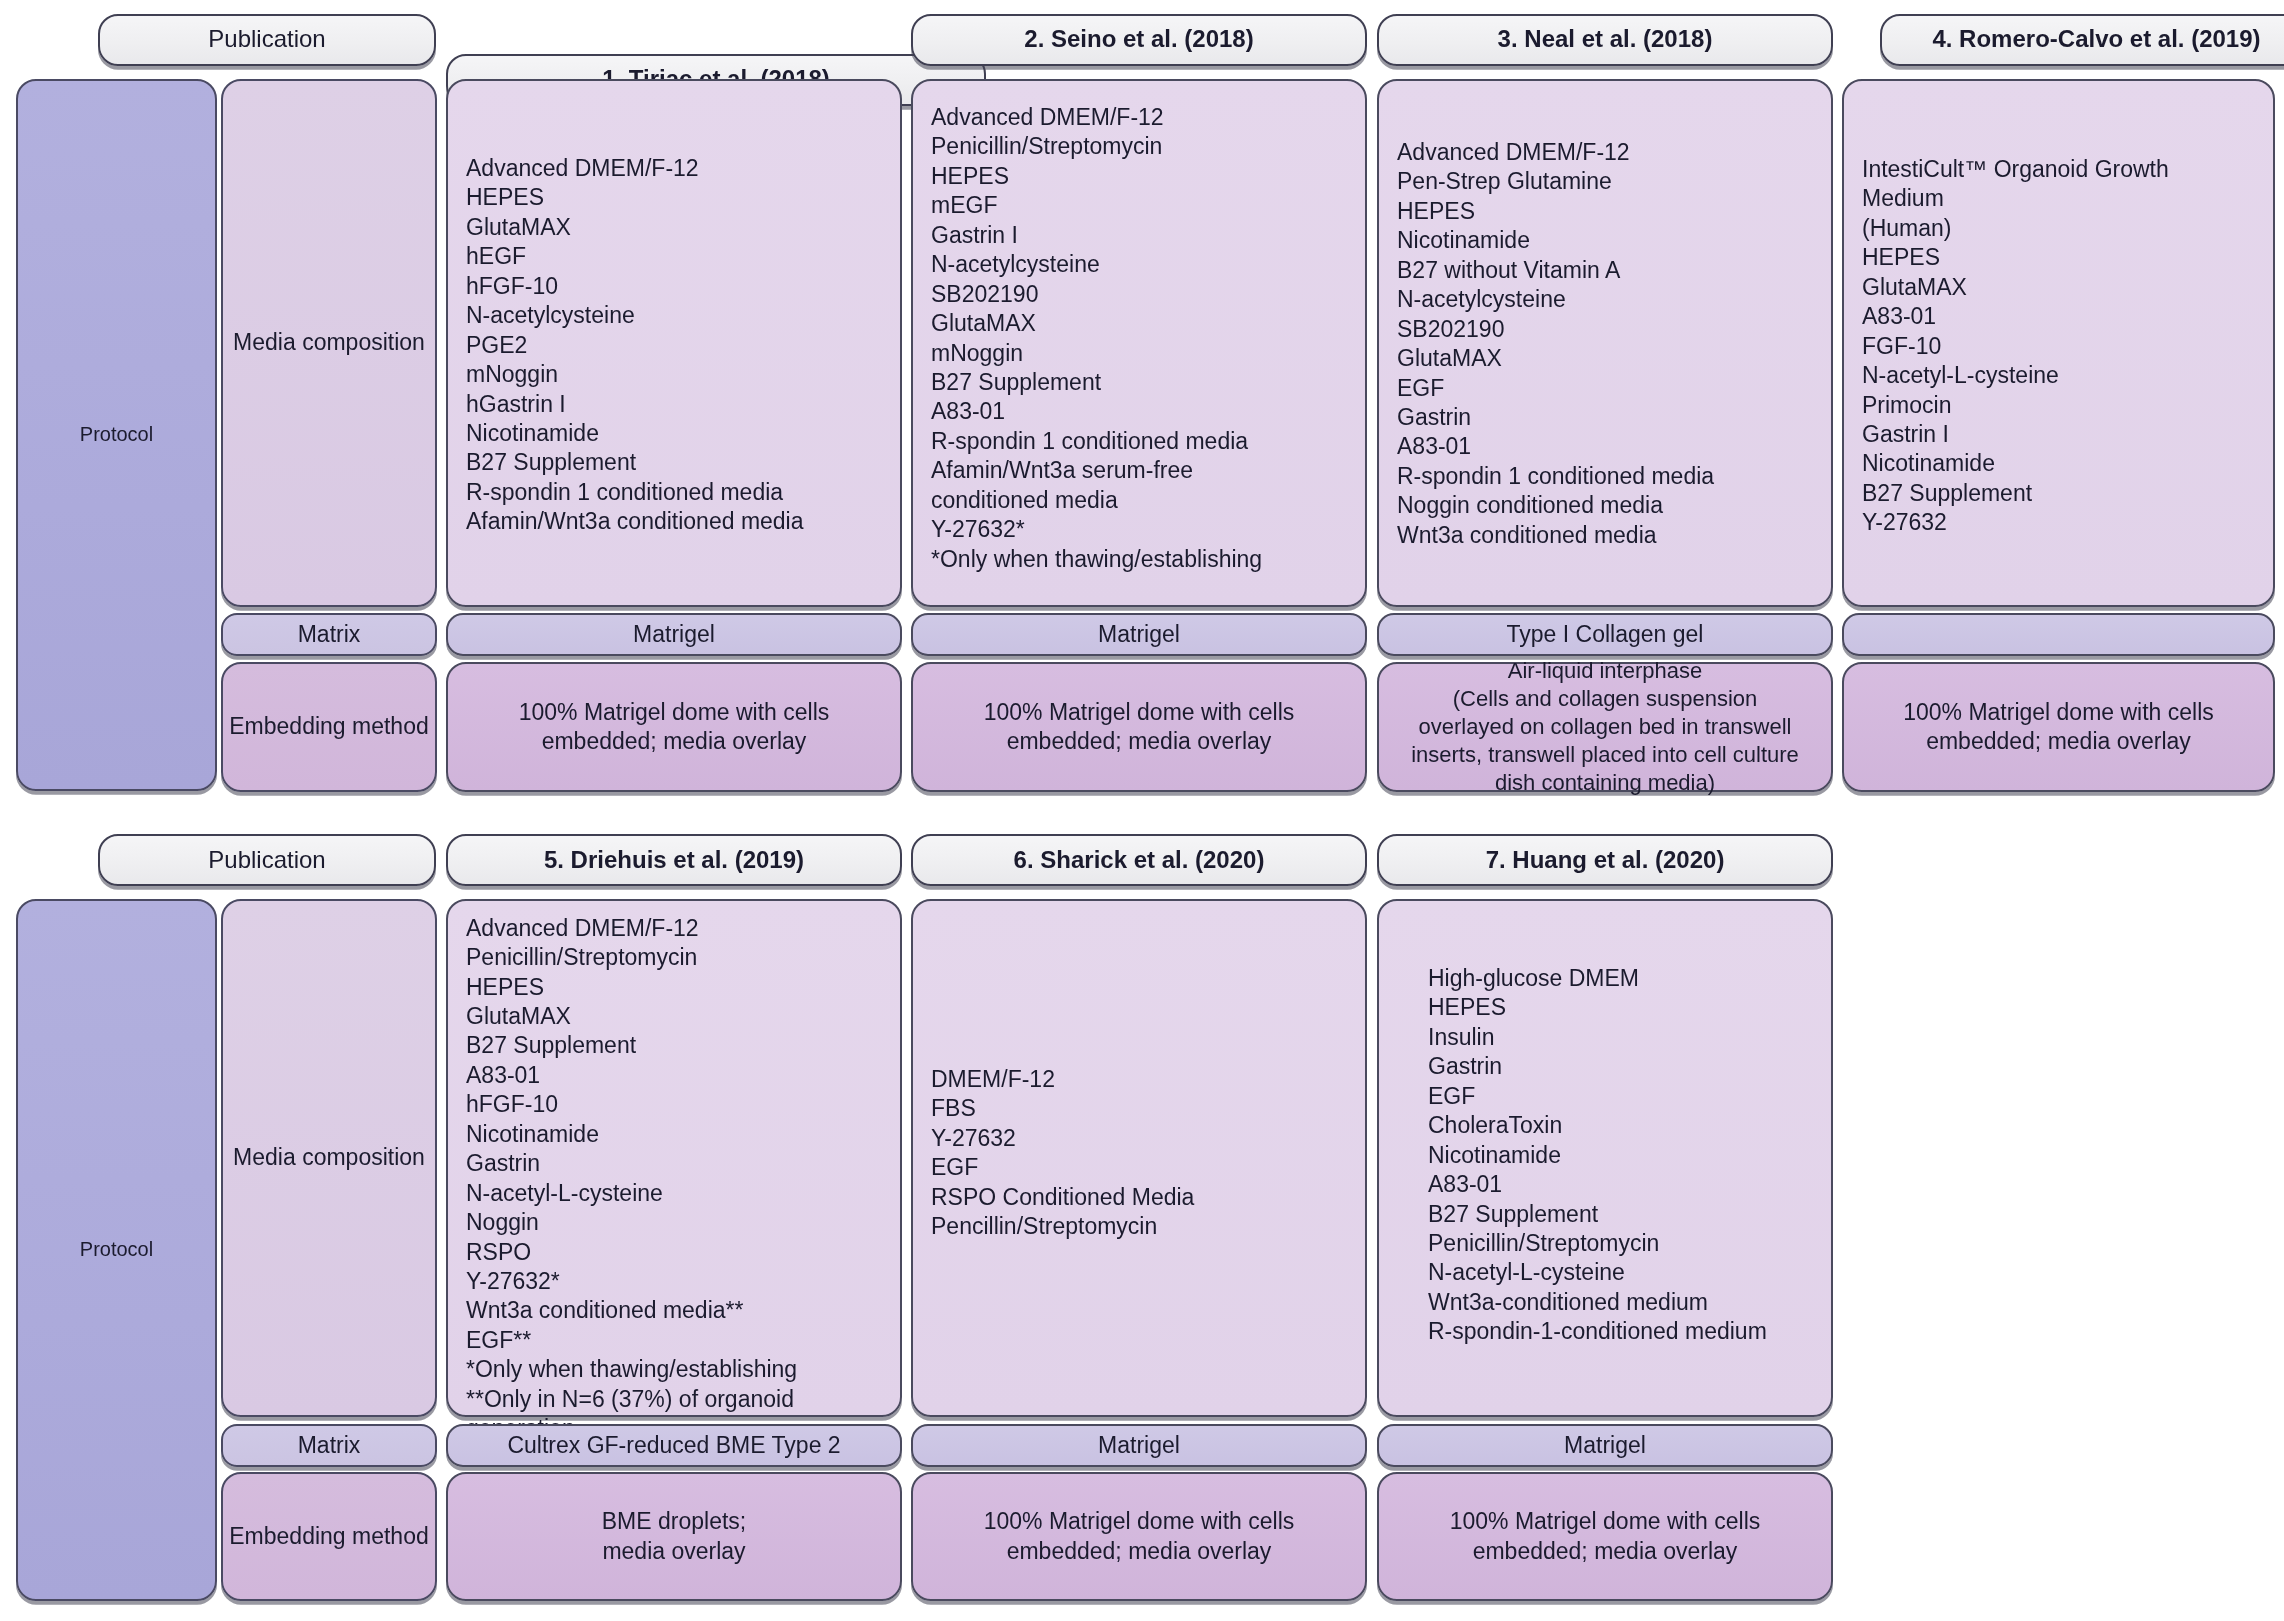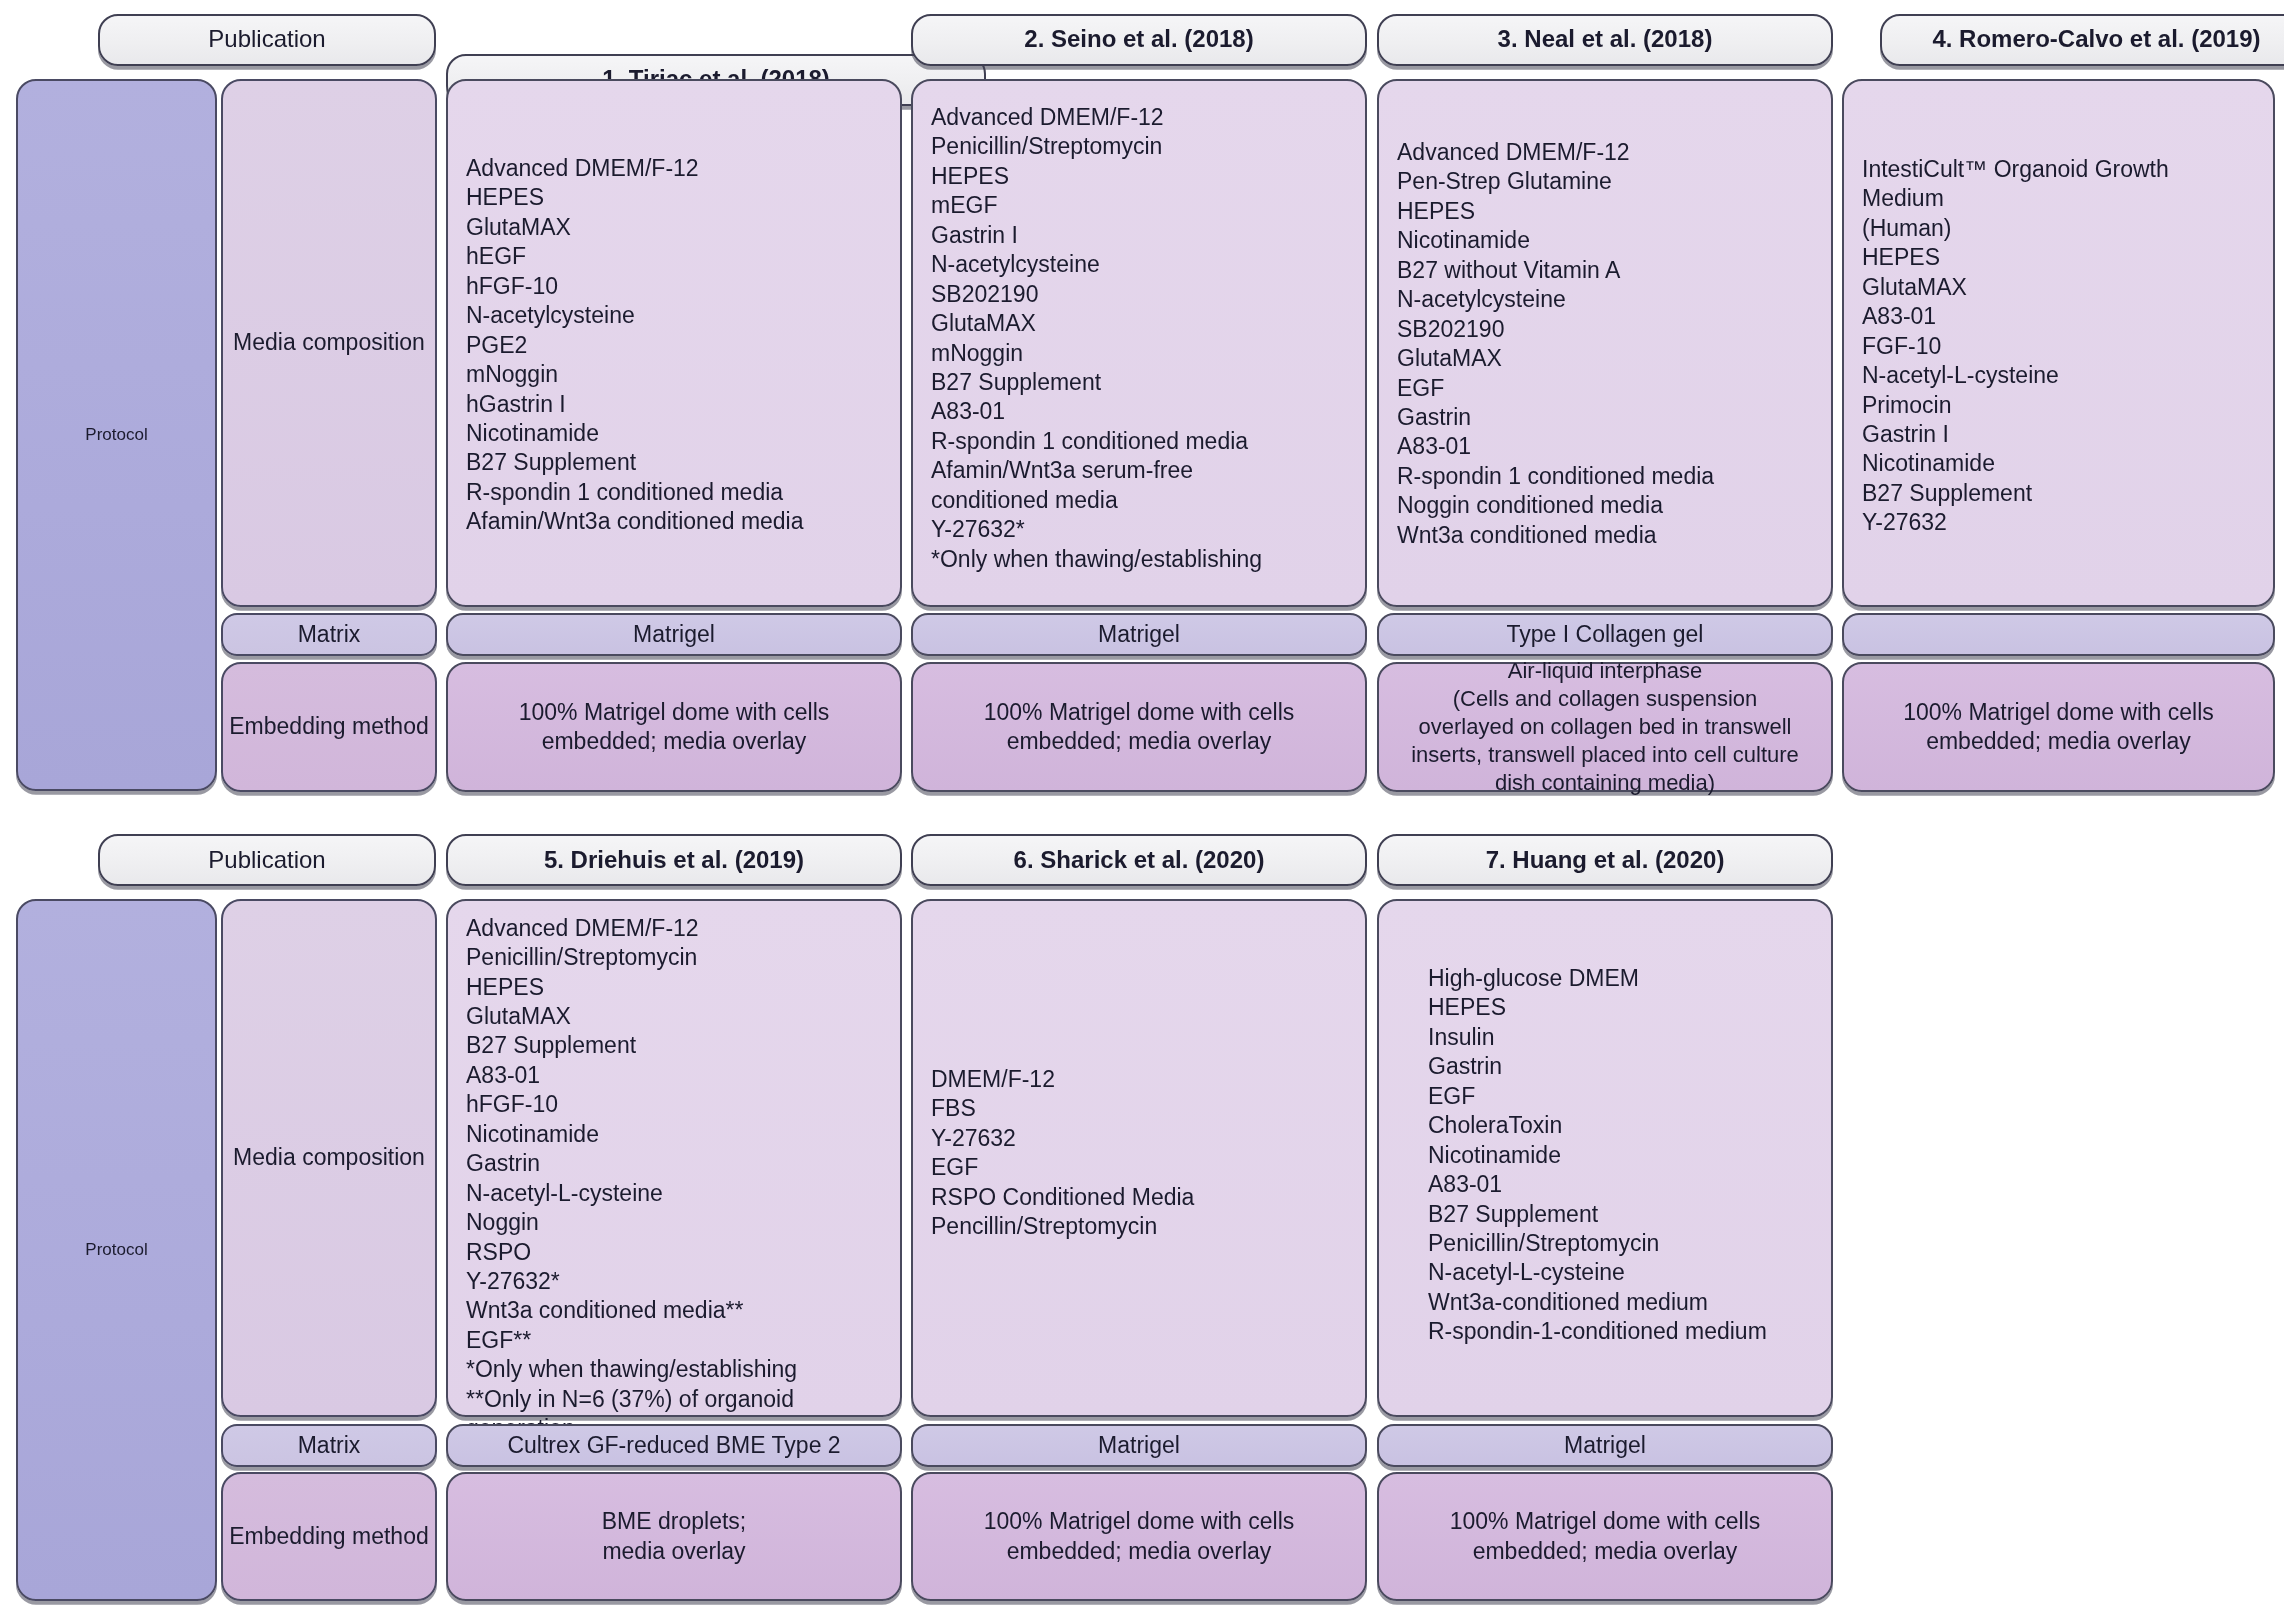--- a/index.html
+++ b/index.html
@@ -32,21 +32,21 @@
   .chip.header {
     background: linear-gradient(180deg,#f5f5f7 0%, #efeff1 55%, #e9e9ec 100%);
     font-weight: bold;
     font-size: 24px;
     border-color: #3f3f52;
   }
   .chip.header.plain { font-weight: normal; }
 
   .chip.protocol {
     background: linear-gradient(180deg,#b2b0de 0%, #acaadb 60%, #a8a6d8 100%);
-    font-size: 17px;
+    font-size: 20px;
     border-color: #4a4a63;
   }
 
   .chip.rowlabel {
     background: linear-gradient(180deg,#ded0e6 0%, #d9c9e3 100%);
     font-size: 23px;
     border-color: #4a4a63;
   }
   .chip.rowlabel.matrix {
     background: linear-gradient(180deg,#cfc9e6 0%, #cbc4e2 100%);

